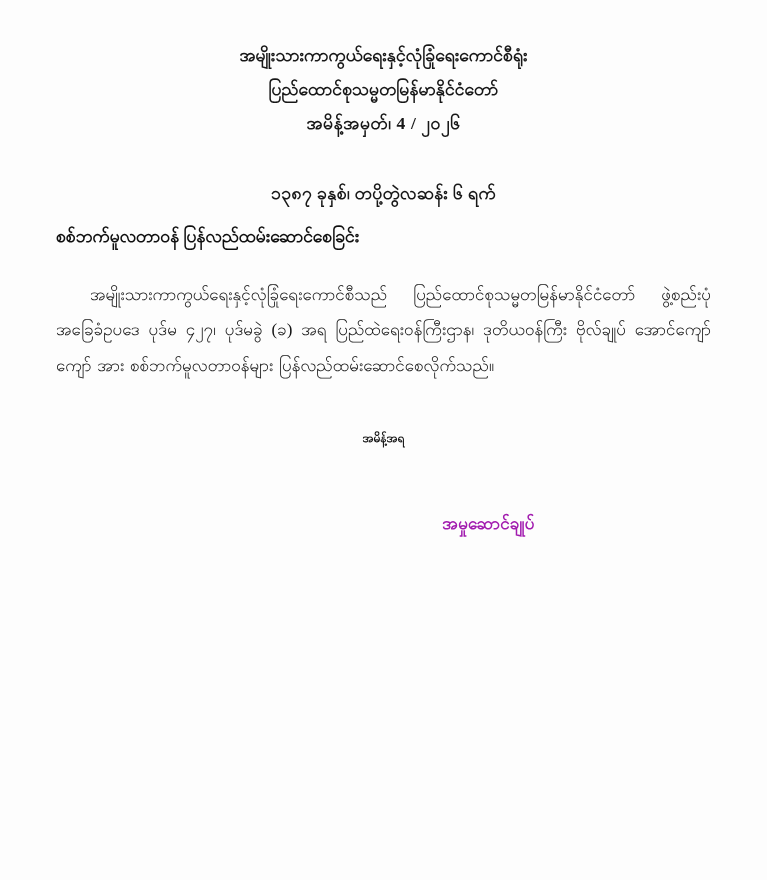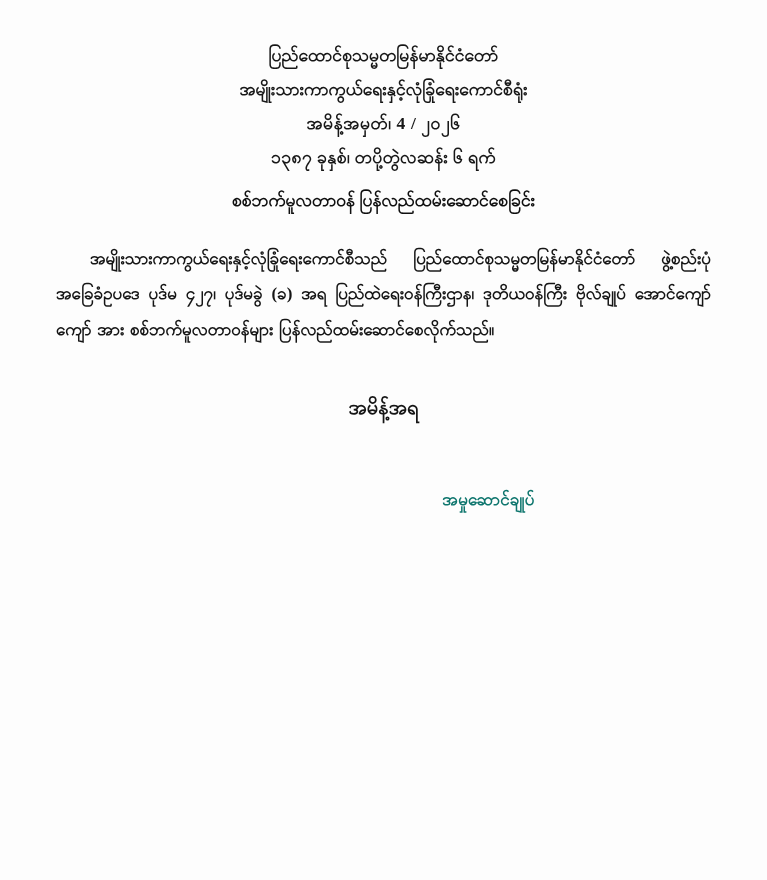--- a/index.html
+++ b/index.html
@@ -35,86 +35,86 @@
   .hdr-line.sub {
     font-weight: 600;
   }
   .hdr-line.order-no {
     font-weight: 600;
     letter-spacing: 0.6px;
   }
   .hdr-line.date-my {
     font-weight: 600;
     letter-spacing: 0.4px;
+    margin-top: 36px;
   }
   .hdr-line.date-greg {
     font-weight: 600;
     letter-spacing: 0.4px;
   }
   .doc-title {
-    text-align: center;
     font-size: 17.5px;
     font-weight: 700;
     margin-top: 14px;
     color: #0f0f0f;
   }
   .body-block {
     margin-top: 26px;
   }
   .body-para {
     font-size: 17px;
     line-height: 2.1;
     text-align: justify;
     text-align-last: left;
     text-justify: inter-word;
     color: #151515;
-    font-weight: 700;
+    font-weight: 400;
     word-spacing: 1.5px;
   }
   .body-para .indent {
     display: inline-block;
     width: 34px;
   }
   .by-order {
     margin-top: 46px;
     text-align: center;
-    font-size: 20px;
+    font-size: 12px;
     font-weight: 600;
     color: #151515;
   }
   .signature-block {
     margin-top: 64px;
     text-align: center;
     padding-left: 210px;
   }
   .sig-name {
     font-size: 17px;
     font-weight: 600;
     color: #131313;
     letter-spacing: 0.2px;
   }
   .sig-title {
     font-size: 17px;
     font-weight: 600;
-    color: #0f766e;
+    color: #a21caf;
     margin-top: 16px;
     letter-spacing: 0.2px;
   }
   .footer-space {
     height: 120px;
   }
 </style>
 </head>
 <body>
 
 <div class="page">
 
   <div class="doc-header">
+    <div class="hdr-line sub">အမျိုးသားကာကွယ်ရေးနှင့်လုံခြုံရေးကောင်စီရုံး</div>
     <div class="hdr-line">ပြည်ထောင်စုသမ္မတမြန်မာနိုင်ငံတော်</div>
-    <div class="hdr-line sub">အမျိုးသားကာကွယ်ရေးနှင့်လုံခြုံရေးကောင်စီရုံး</div>
     <div class="hdr-line order-no">အမိန့်အမှတ်၊ 4 / ၂၀၂၆</div>
     <div class="hdr-line date-my">၁၃၈၇ ခုနှစ်၊ တပို့တွဲလဆန်း  ၆  ရက်</div>
   </div>
 
   <div class="doc-title">စစ်ဘက်မူလတာဝန် ပြန်လည်ထမ်းဆောင်စေခြင်း</div>
 
   <div class="body-block">
     <div class="body-para"><span class="indent"></span><span>အမျိုးသားကာကွယ်ရေးနှင့်လုံခြုံရေးကောင်စီသည်  ပြည်ထောင်စုသမ္မတမြန်မာနိုင်ငံတော် ဖွဲ့စည်းပုံအခြေခံဥပဒေ ပုဒ်မ ၄၂၇၊ ပုဒ်မခွဲ (ခ) အရ ပြည်ထဲရေးဝန်ကြီးဌာန၊ ဒုတိယဝန်ကြီး ဗိုလ်ချုပ် အောင်ကျော်ကျော် အား စစ်ဘက်မူလတာဝန်များ ပြန်လည်ထမ်းဆောင်စေလိုက်သည်။</span></div>
   </div>
 

